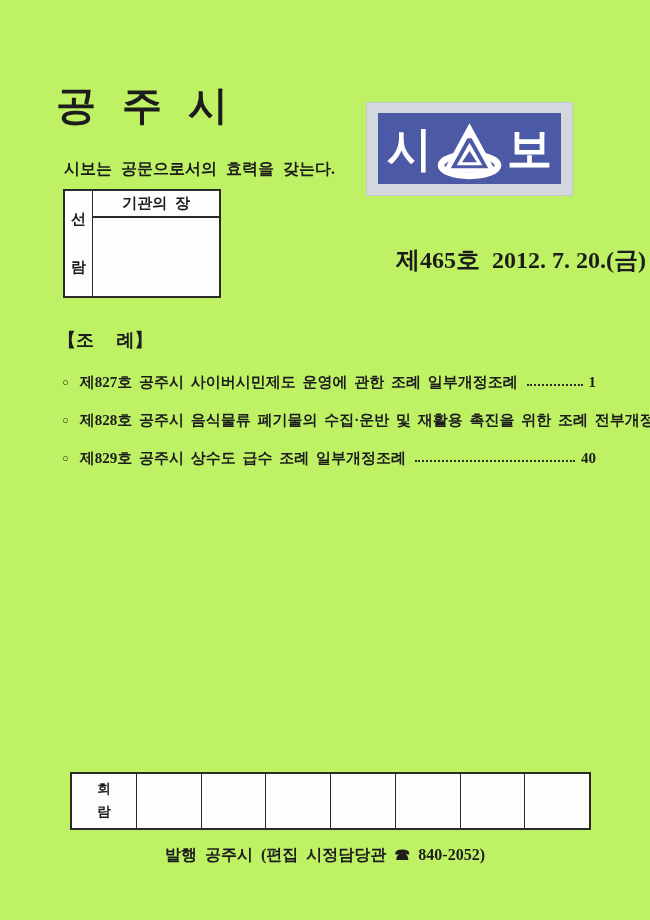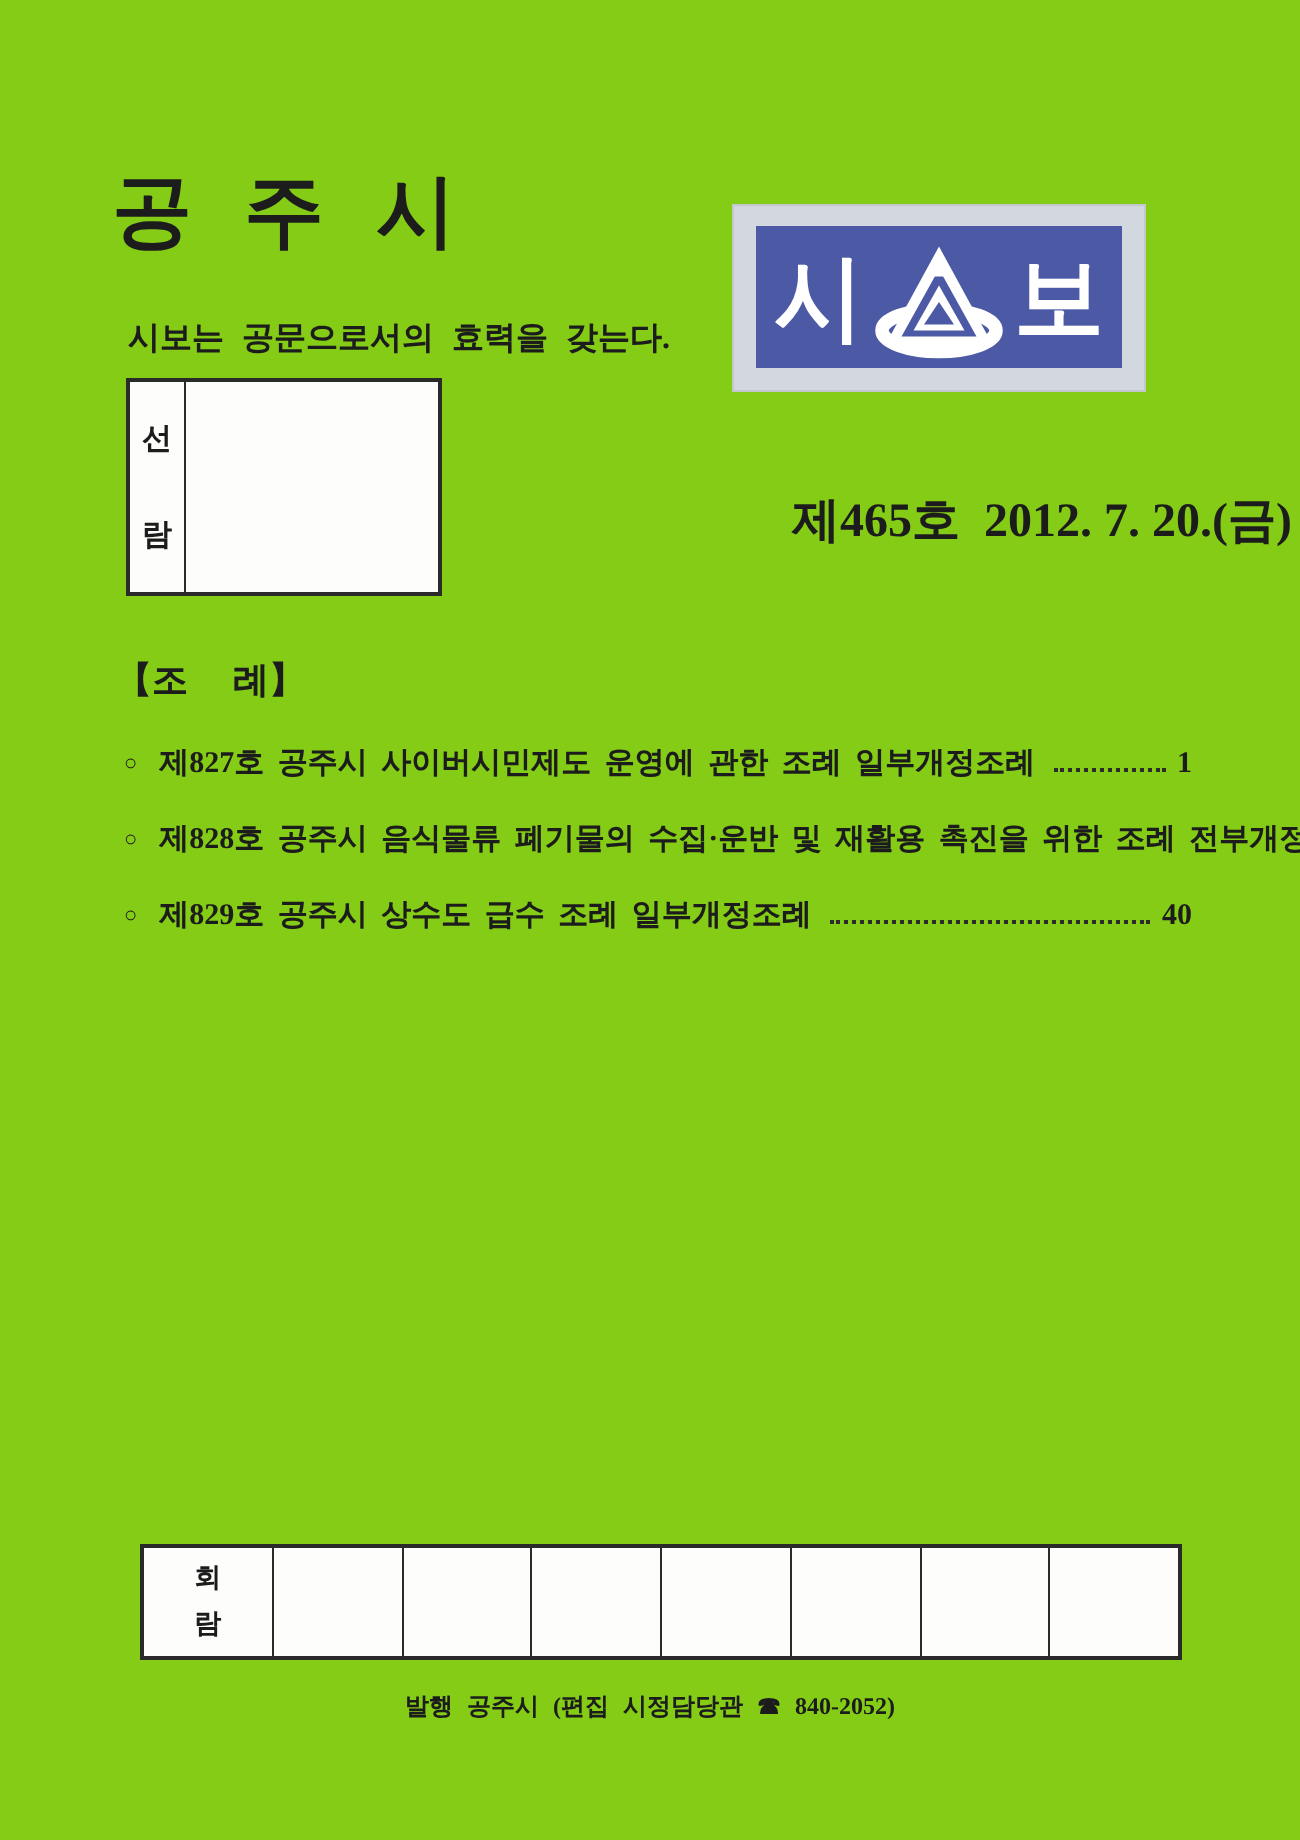--- a/index.html
+++ b/index.html
@@ -1,18 +1,18 @@
 <!DOCTYPE html>
 <html><head>
 <meta charset="utf-8">
 <style>
   html,body { margin:0; padding:0; background:#ffffff; }
   .page {
     position:relative; width:650px; height:920px; margin:0 auto;
-    background:#84cc16; overflow:hidden;
+    background:#bef264; overflow:hidden;
     font-family:"Liberation Serif","DejaVu Serif",serif;
     color:#1c1c1c;
   }
   .abs { position:absolute; }
   .pre { white-space:pre; }
 
   
   .doc-title {
     left:56px; top:84px; font-size:40px; font-weight:600;
     letter-spacing:8px; line-height:1.1;
@@ -82,38 +82,39 @@
   }
   .circ-cell { flex:1; border-right:1.5px solid #2a2a2a; box-sizing:border-box; }
   .circ-cell:last-child { border-right:none; }
   .circ-label {
     display:flex; flex-direction:column; justify-content:center; align-items:center;
     font-size:13.5px; font-weight:700; line-height:1.7;
   }
 
   .footer {
     left:0; right:0; top:845px; text-align:center;
-    font-size:12px; font-weight:700; word-spacing:4px;
+    font-size:16px; font-weight:700; word-spacing:4px;
   }
 </style>
 </head>
 <body>
 
 <div class="page">
 
   <div class="abs doc-title pre">공 주 시</div>
 
   <div class="abs doc-subtitle">시보는 공문으로서의 효력을 갖는다.</div>
 
   <div class="abs approval">
     <div class="approval-side">
       <span>선</span>
       <span>람</span>
     </div>
     <div class="approval-main">
+      <div class="approval-head">기관의 장</div>
       <div class="approval-body"></div>
     </div>
   </div>
 
   <div class="abs stamp">
     <div class="stamp-inner">
       <span class="stamp-char">시</span>
       <svg class="emblem" viewBox="0 0 100 82">
         <ellipse cx="50" cy="60" rx="38" ry="14" fill="none" stroke="#ffffff" stroke-width="9"></ellipse>
         <path d="M50 4 L86 70 L14 70 Z" fill="#ffffff"></path>

